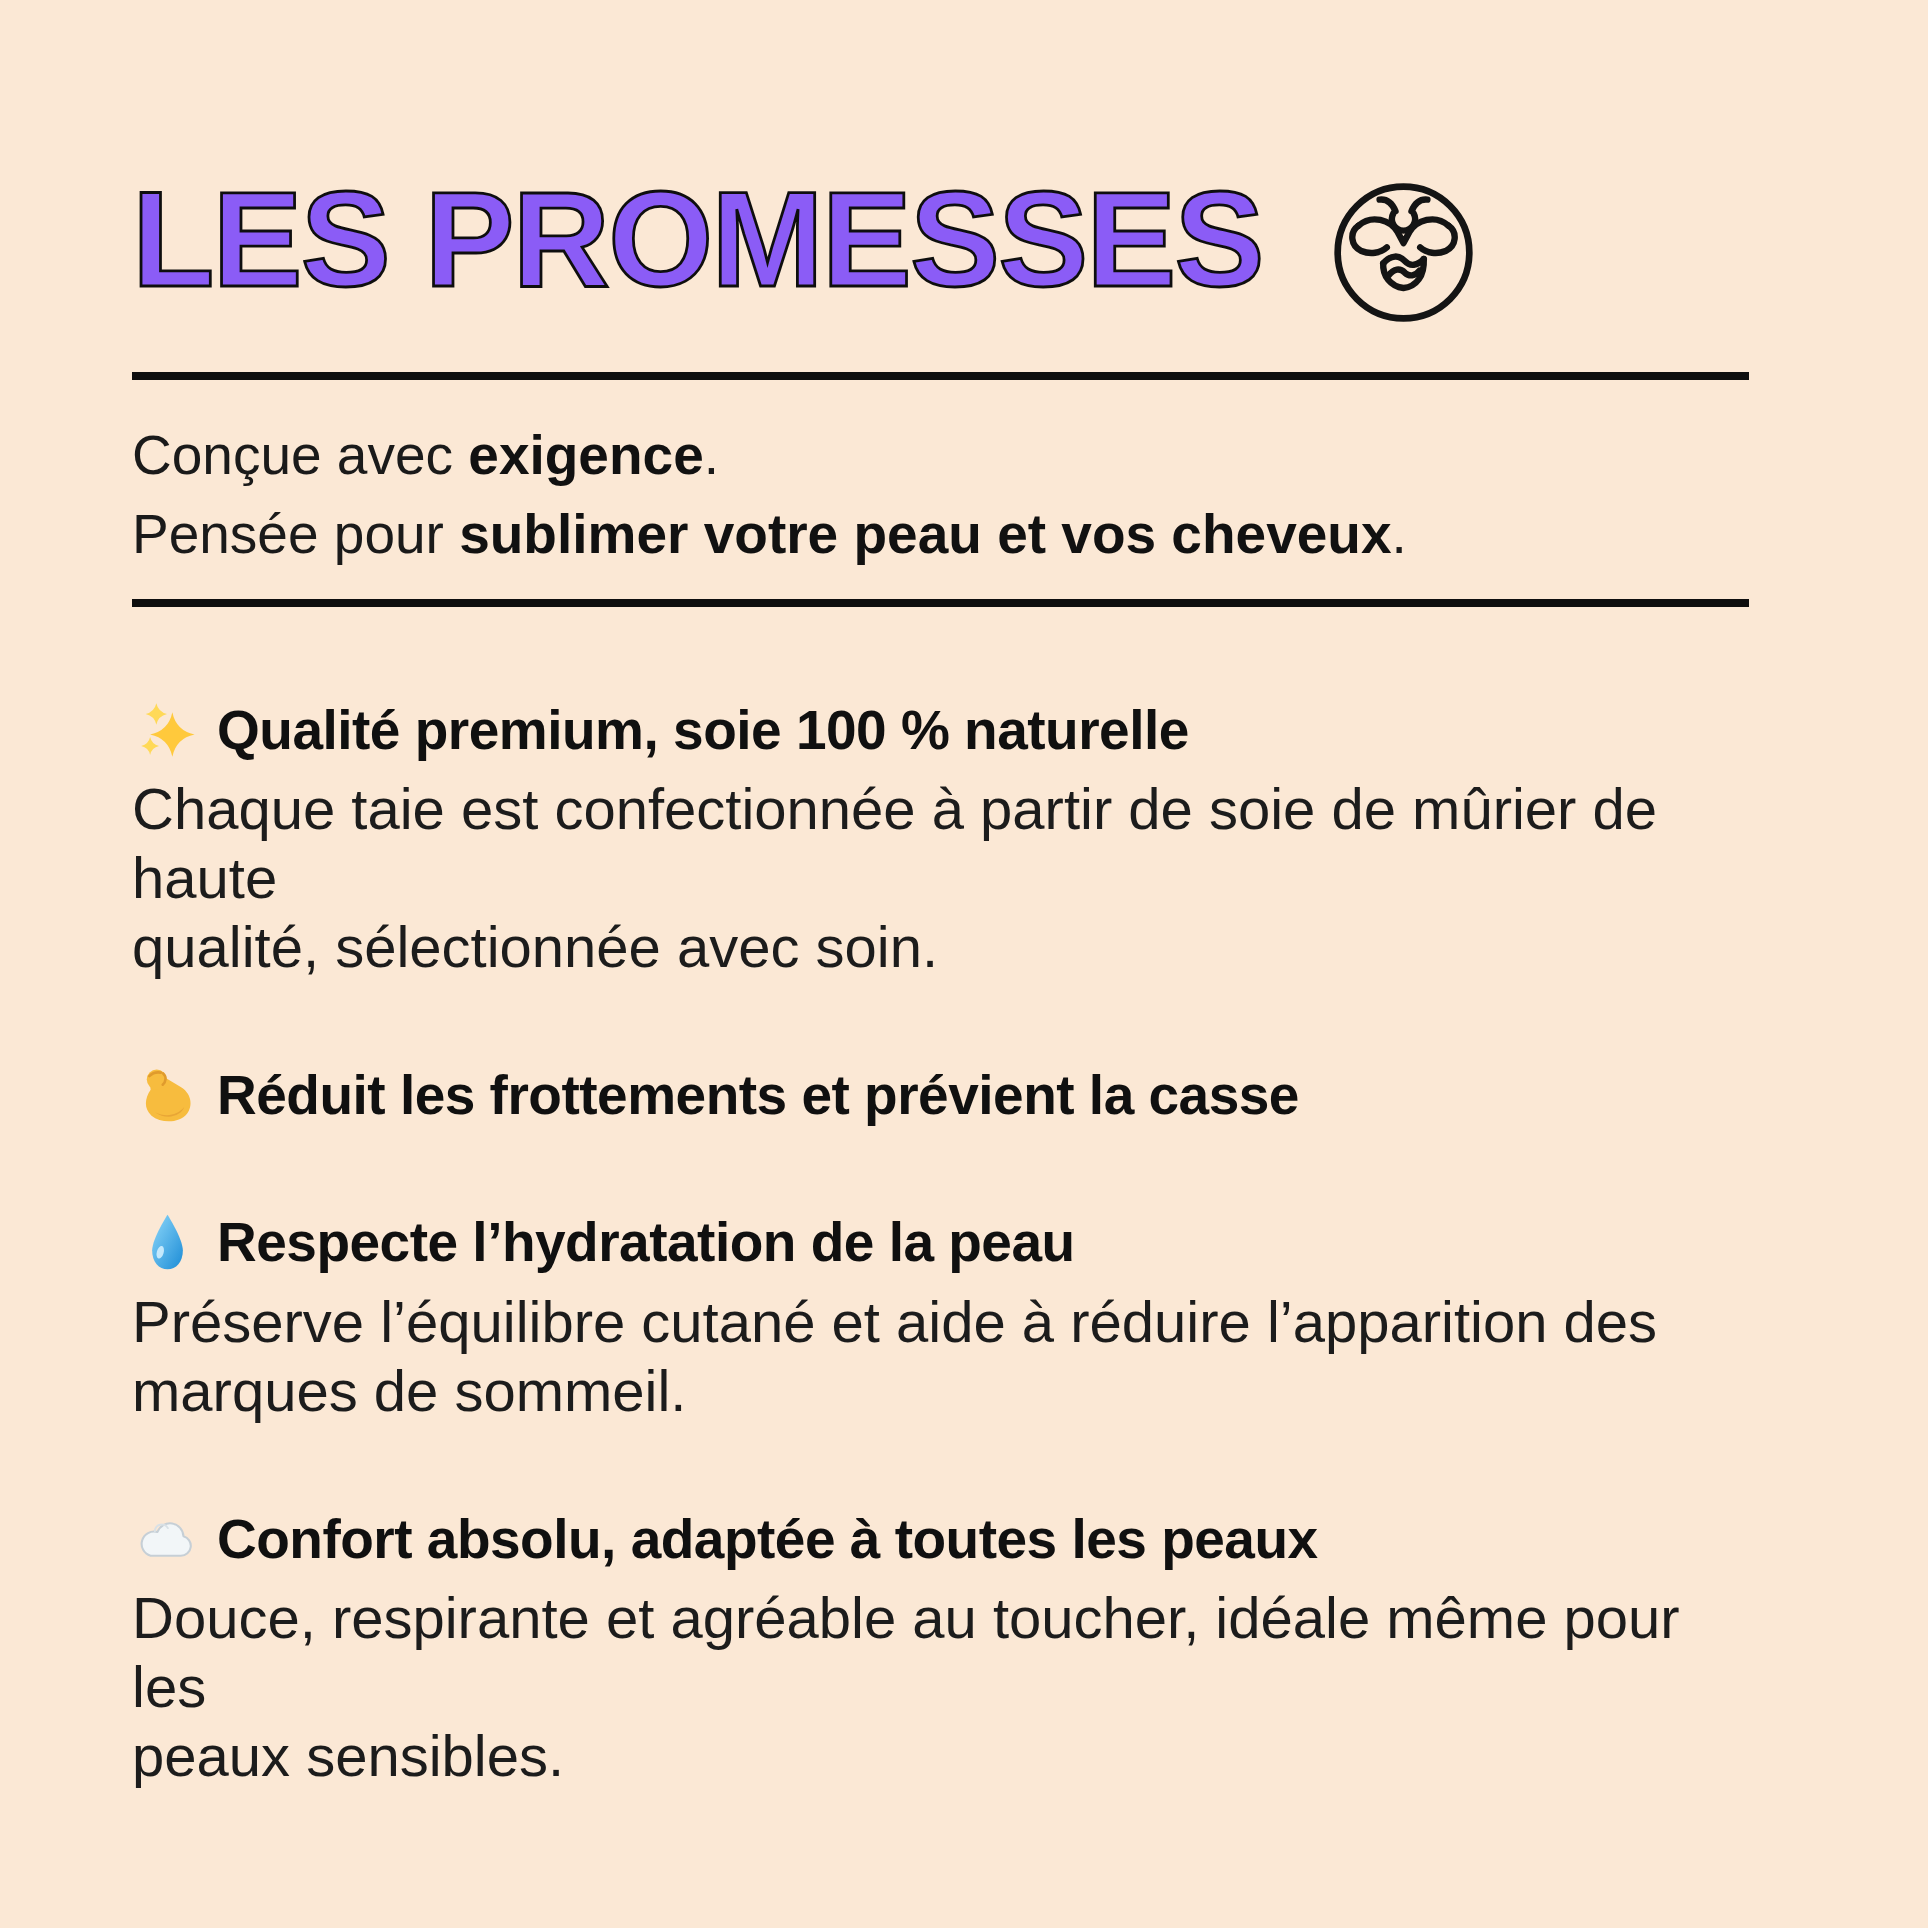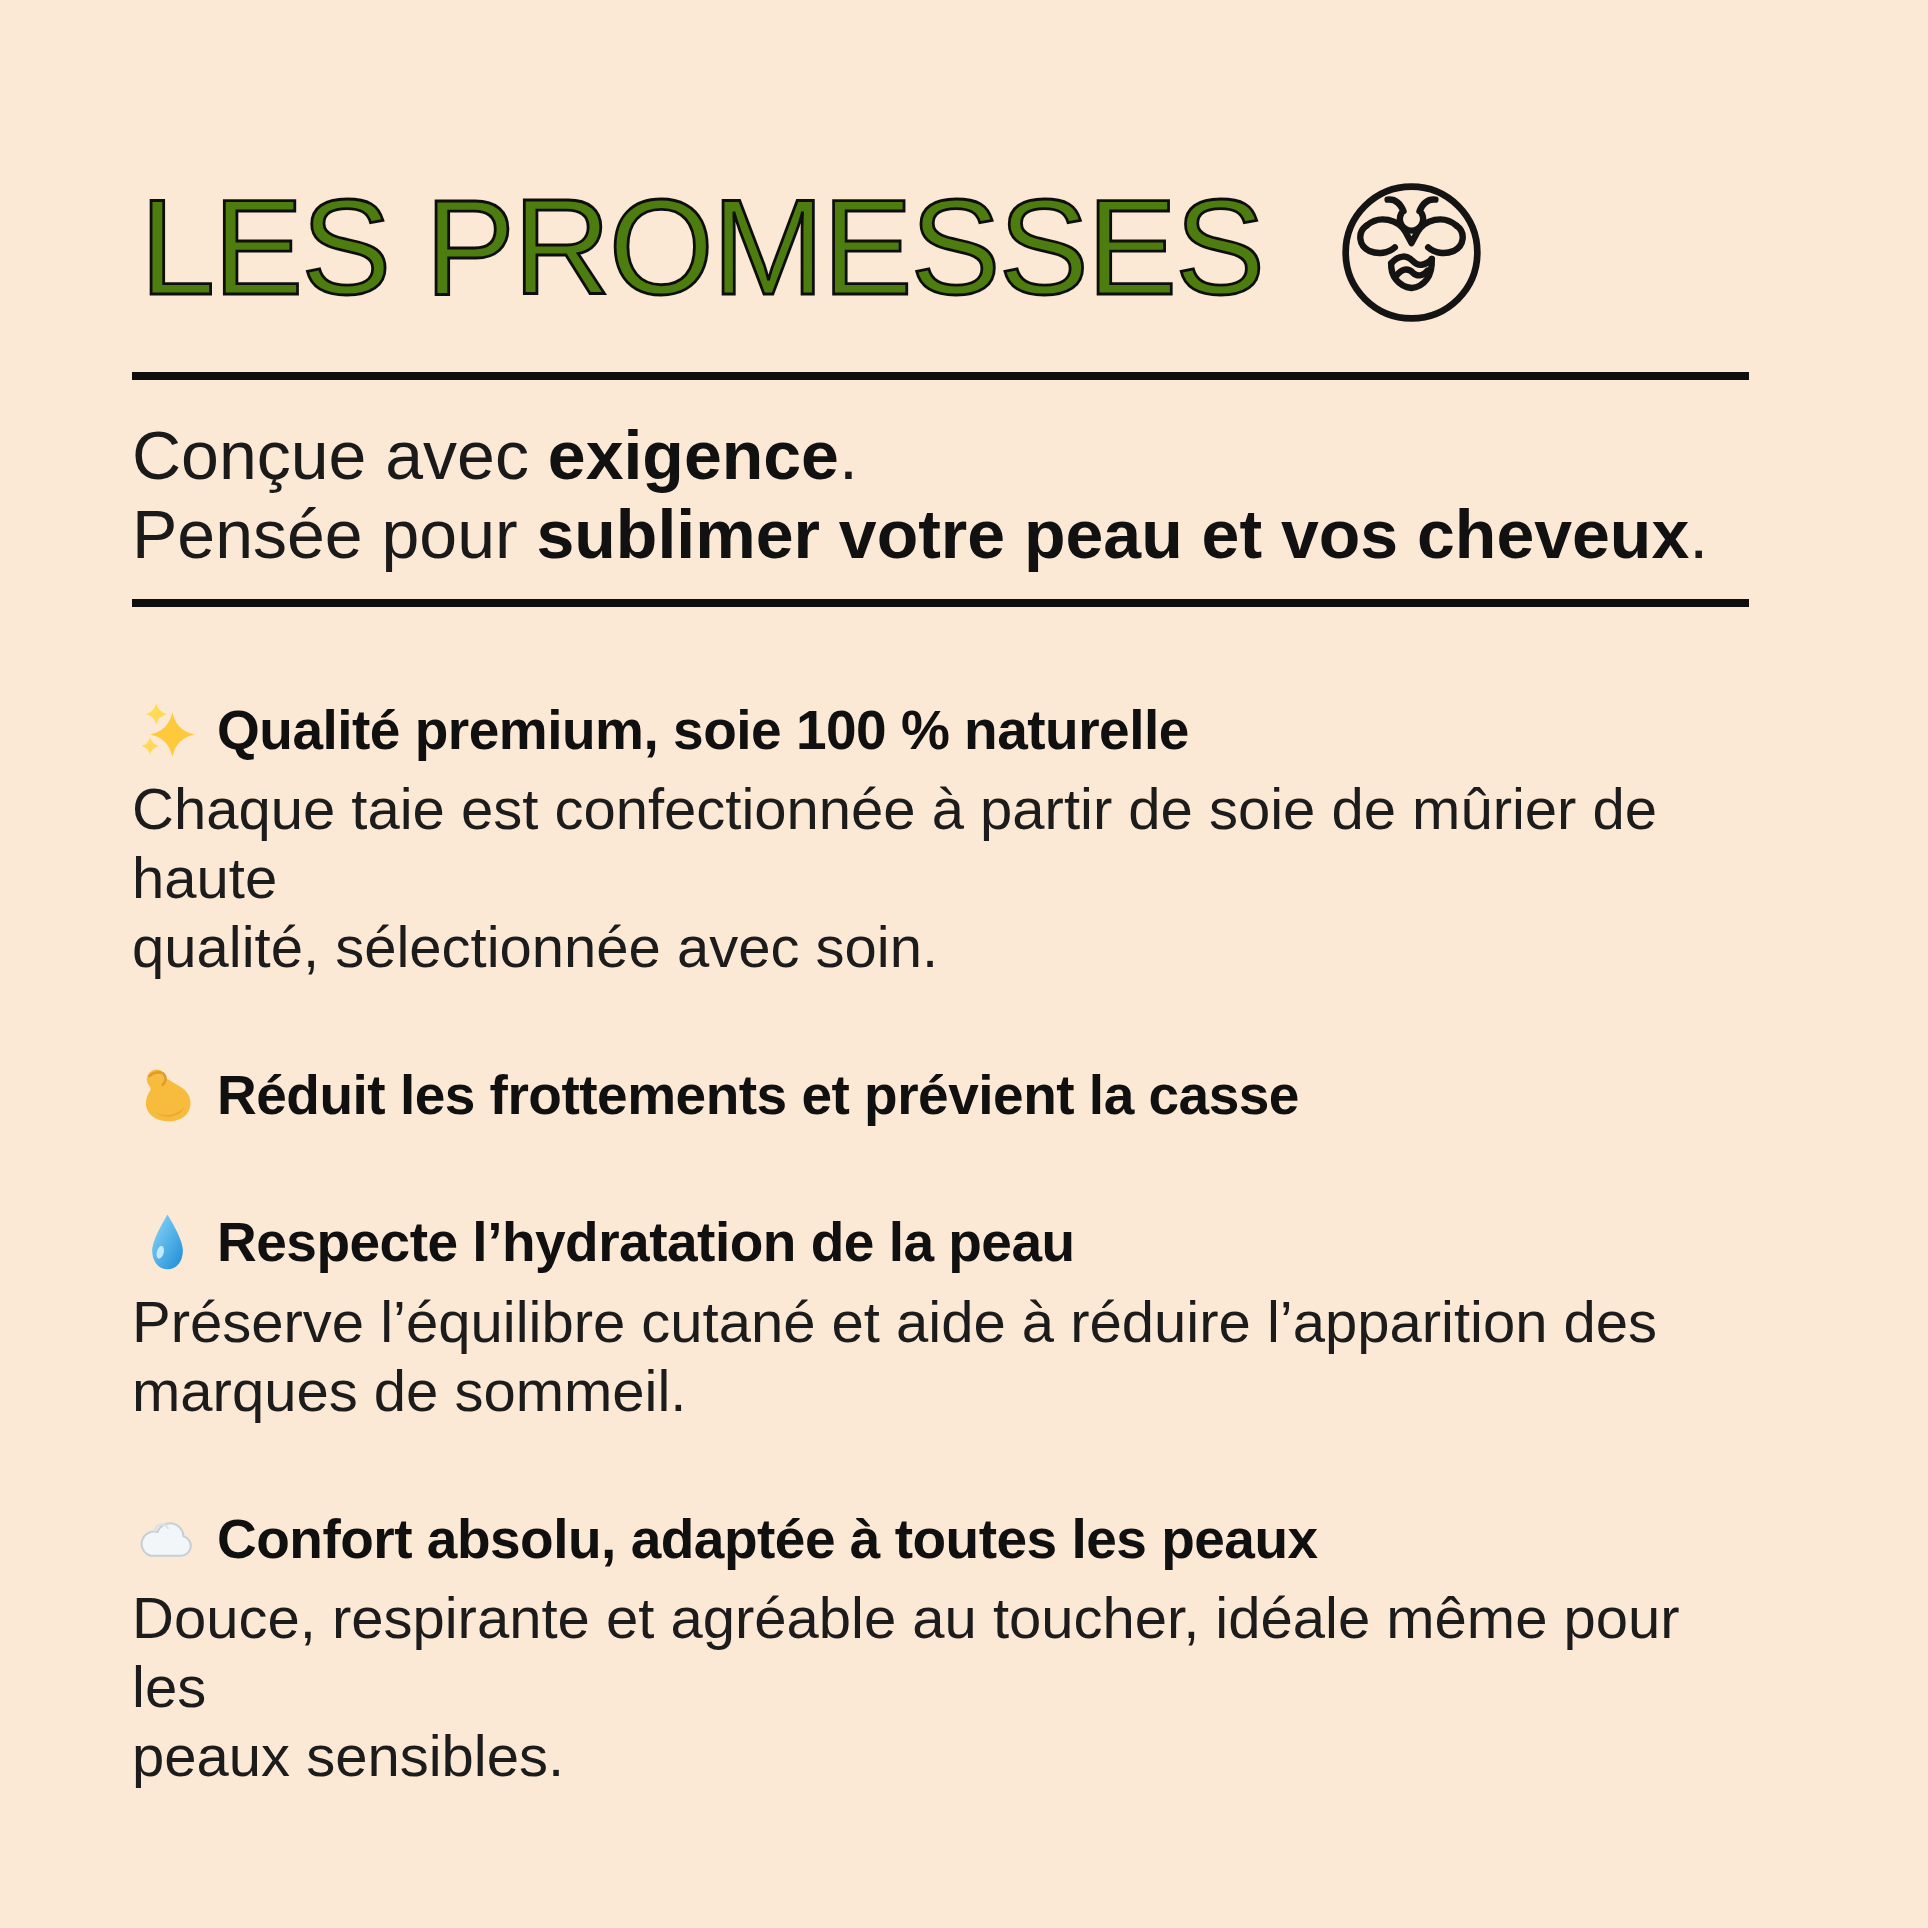--- a/index.html
+++ b/index.html
@@ -13,26 +13,26 @@
   .content {
     margin: 0 179px 0 132px; 
   }
   
   .header {
     padding-top: 172px;
     display: flex;
     align-items: flex-start;
   }
   .title {
-    margin: 8px;
+    margin: 0;
     font-size: 135px;
     line-height: 1;
-    font-weight: 400;
+    font-weight: 700;
     letter-spacing: -1.9px;
-    color: #4d7c0f;
+    color: #8b5cf6;
     -webkit-text-stroke: 2.8px #0e0e0e;
     white-space: nowrap;
   }
   .bee-badge {
     width: 145px; height: 145px;
     margin-left: 68px;
     margin-top: 7.5px;
     flex: 0 0 auto;
   }
   
@@ -41,21 +41,21 @@
     background: #0e0e0e;
     border: none;
     margin: 0;
   }
   .rule-top { margin-top: 47px; }
   .rule-bottom { margin-top: 24.5px; }
   
   .intro { margin-top: 36px; }
   .intro p {
     margin: 0;
-    font-size: 68px;
+    font-size: 55px;
     line-height: 79px;
     color: #1a1a1a;
   }
   .intro .b { font-weight: 700; color: #111; }
   
   .section { margin-top: 81px; }
   .section.first { margin-top: 90px; }
   .section-head {
     display: flex;
     align-items: flex-end;

